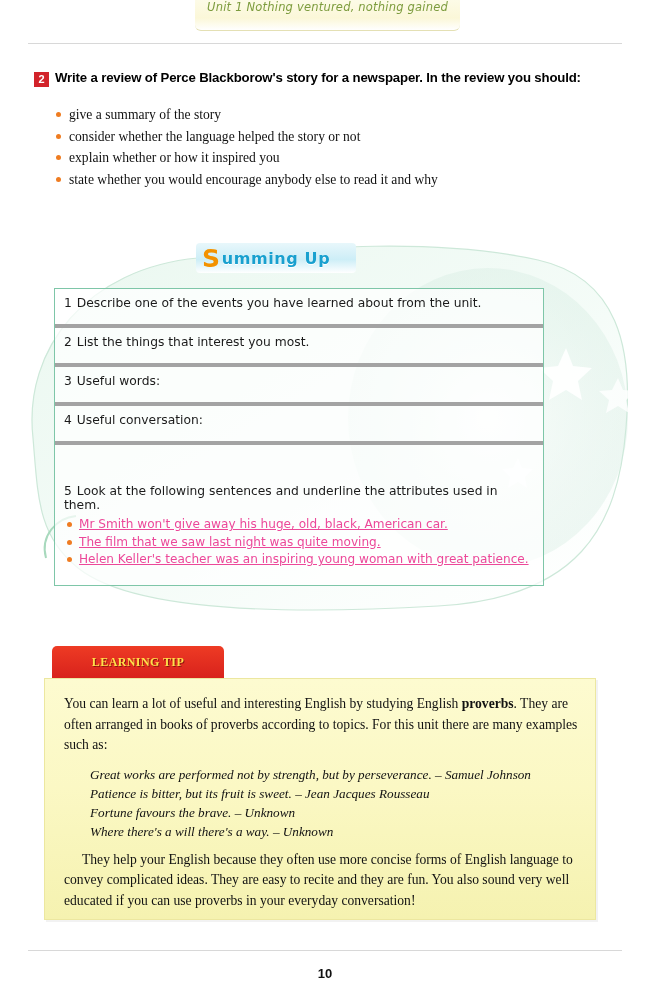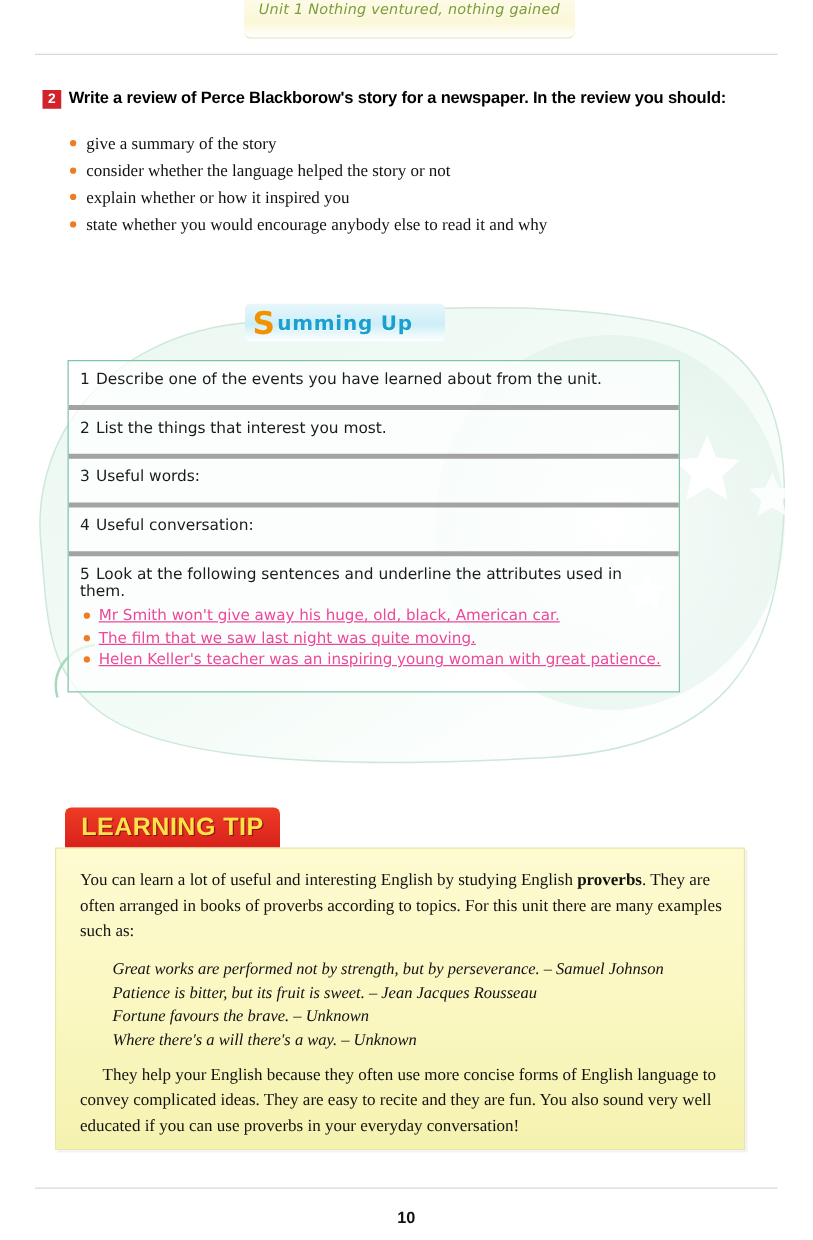--- a/index.html
+++ b/index.html
@@ -164,21 +164,21 @@
   .sum-row {
     border-bottom: 4px solid #a3a3a3;
     padding: 7px 9px 8px 9px;
     font-family: "DejaVu Sans", sans-serif;
     font-size: 12.3px;
     color: #1b1b1b;
     min-height: 20px;
   }
   .sum-row:last-child { border-bottom: none; }
   .sum-row .n { margin-right: 5px; }
-  .sum-row.tall { padding-bottom: 16px; }
+  .sum-row.tall { padding-bottom: 16px; margin-top: 32px; }
 
   .sub-bullets { margin-top: 4px; }
   .sub-bullets li {
     list-style: none;
     position: relative;
     padding-left: 15px;
     font-family: "DejaVu Sans", sans-serif;
     font-size: 12.1px;
     color: #ec4899;
     line-height: 17.5px;
@@ -202,23 +202,23 @@
     left: 52px;
     width: 172px;
     height: 32px;
     background: linear-gradient(to bottom, #ee3b24 0%, #d8221c 100%);
     border-radius: 5px 5px 0 0;
     display: flex;
     align-items: center;
     justify-content: center;
   }
   .tip-tab span {
-    font-family: Liberation Sans, sans-serif;
-    font-weight: bold;
-    font-size: 20px;
+    font-family: Liberation Serif, serif;
+    font-weight: bold;
+    font-size: 12px;
     color: #ffe14a;
     letter-spacing: .4px;
     text-shadow: 1px 1px 0 #8c1410;
     text-align: right;
   }
 
   .tip-box {
     position: absolute;
     top: 678px;
     left: 44px;

